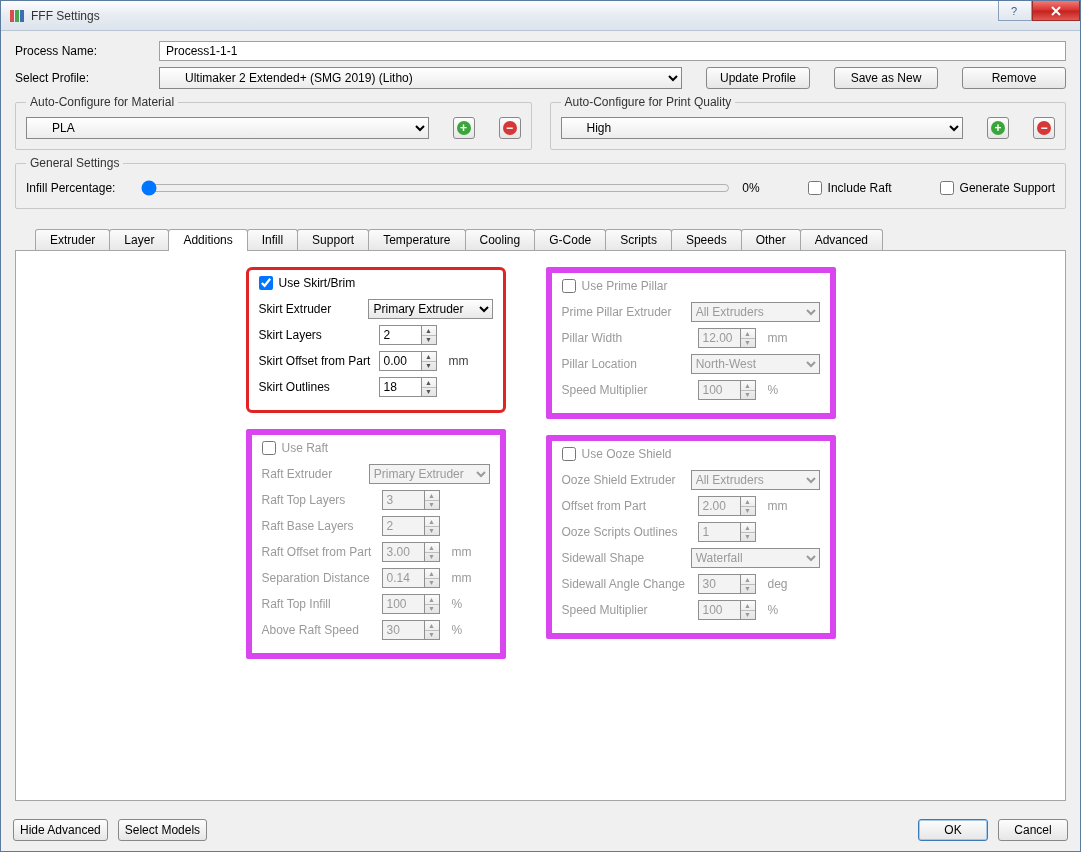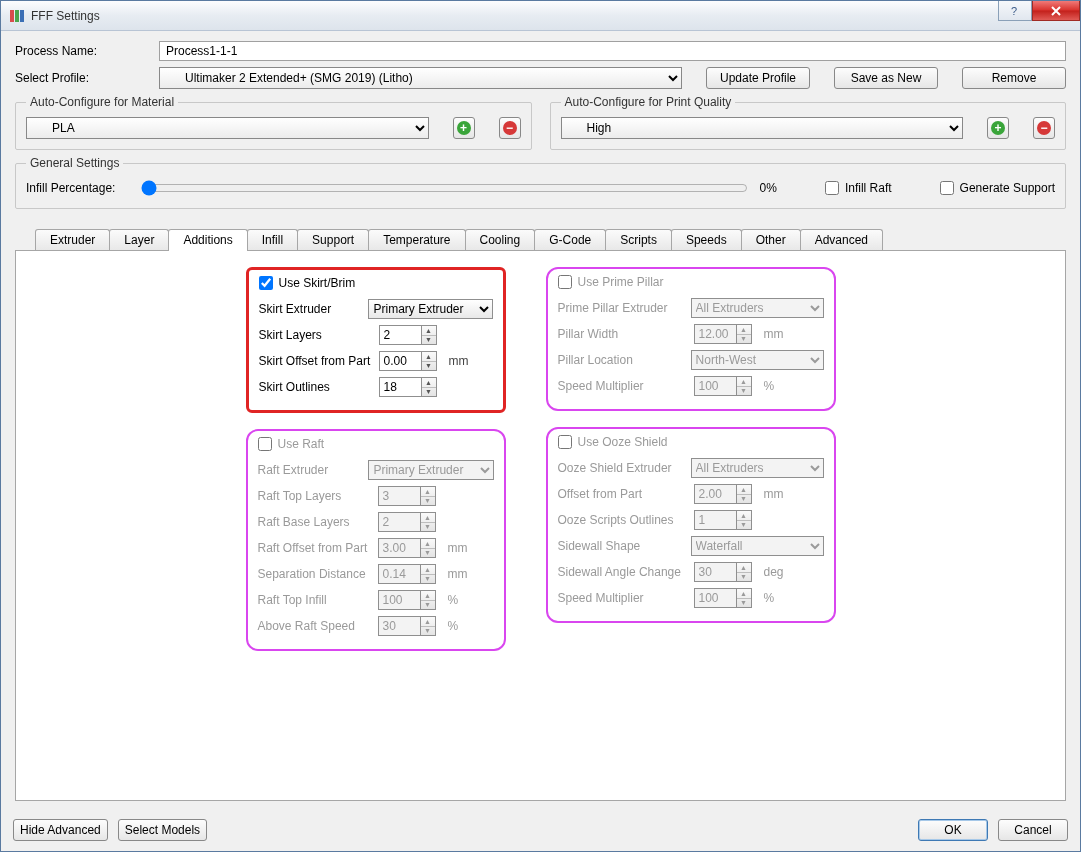--- a/index.html
+++ b/index.html
@@ -128,22 +128,22 @@
   }
   .tabpanel {
     flex:1;
     border:1px solid #a6a6a6;
     background:#fff;
     padding: 16px 18px;
     position:relative;
   }
   .panel-columns { display:flex; gap:40px; justify-content:center;}
   .settings-box {
-    border:2px solid #d946ef;
-    border-radius:12px;
+    border:6px solid #d946ef;
+    border-radius:2px;
     padding: 6px 10px 10px 10px;
     width: 260px;
   }
   .settings-box.hlred { border:3px solid #e02424; border-radius:6px; }
   .box-check { display:flex; align-items:flex-end; gap:6px; margin-bottom:6px; }
   .field-row { display:flex; align-items:center; gap:8px; height:26px; }
   .field-row .flabel { width:112px; }
   .field-row.long .flabel { width:128px; }
   .spin {
     display:flex; align-items:stretch;
@@ -253,21 +253,21 @@
     <fieldset class="group">
       <legend>General Settings</legend>
       <div class="row">
         <span>Infill Percentage:</span>
         <div class="slider-wrap">
           <input type="range" min="0" max="100" value="0" style="">
           <span>0%</span>
         </div>
         <label class="cbwrap" style="margin-left:24px">
           <input type="checkbox" style="">
-          <span>Infill Raft</span>
+          <span>Include Raft</span>
         </label>
         <label class="cbwrap" style="margin-left:24px">
           <input type="checkbox" style="">
           <span>Generate Support</span>
         </label>
       </div>
     </fieldset>
 
     <div class="tabs-area">
       <div class="tabstrip" id="tabstrip">

